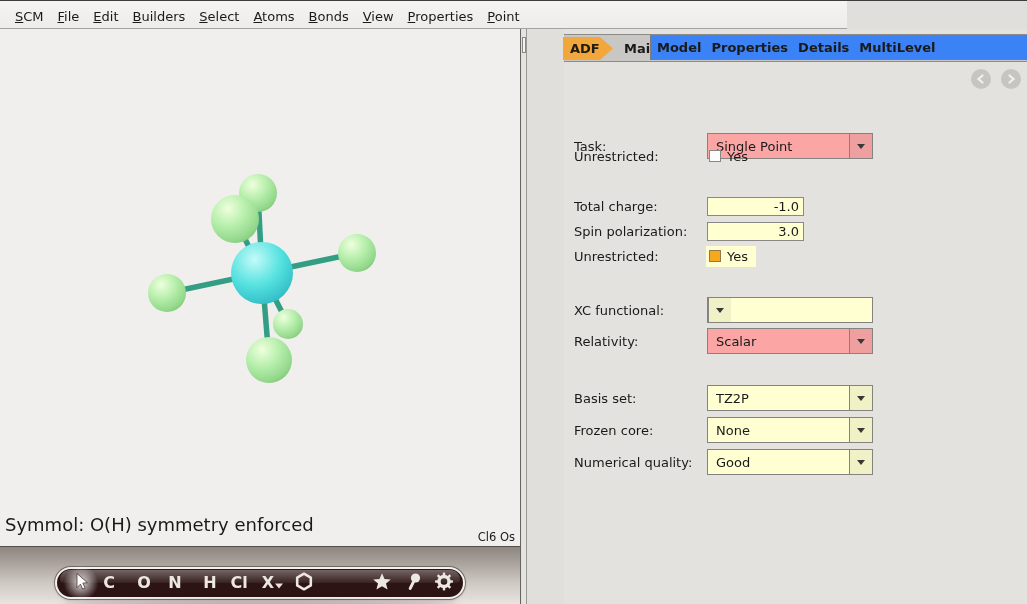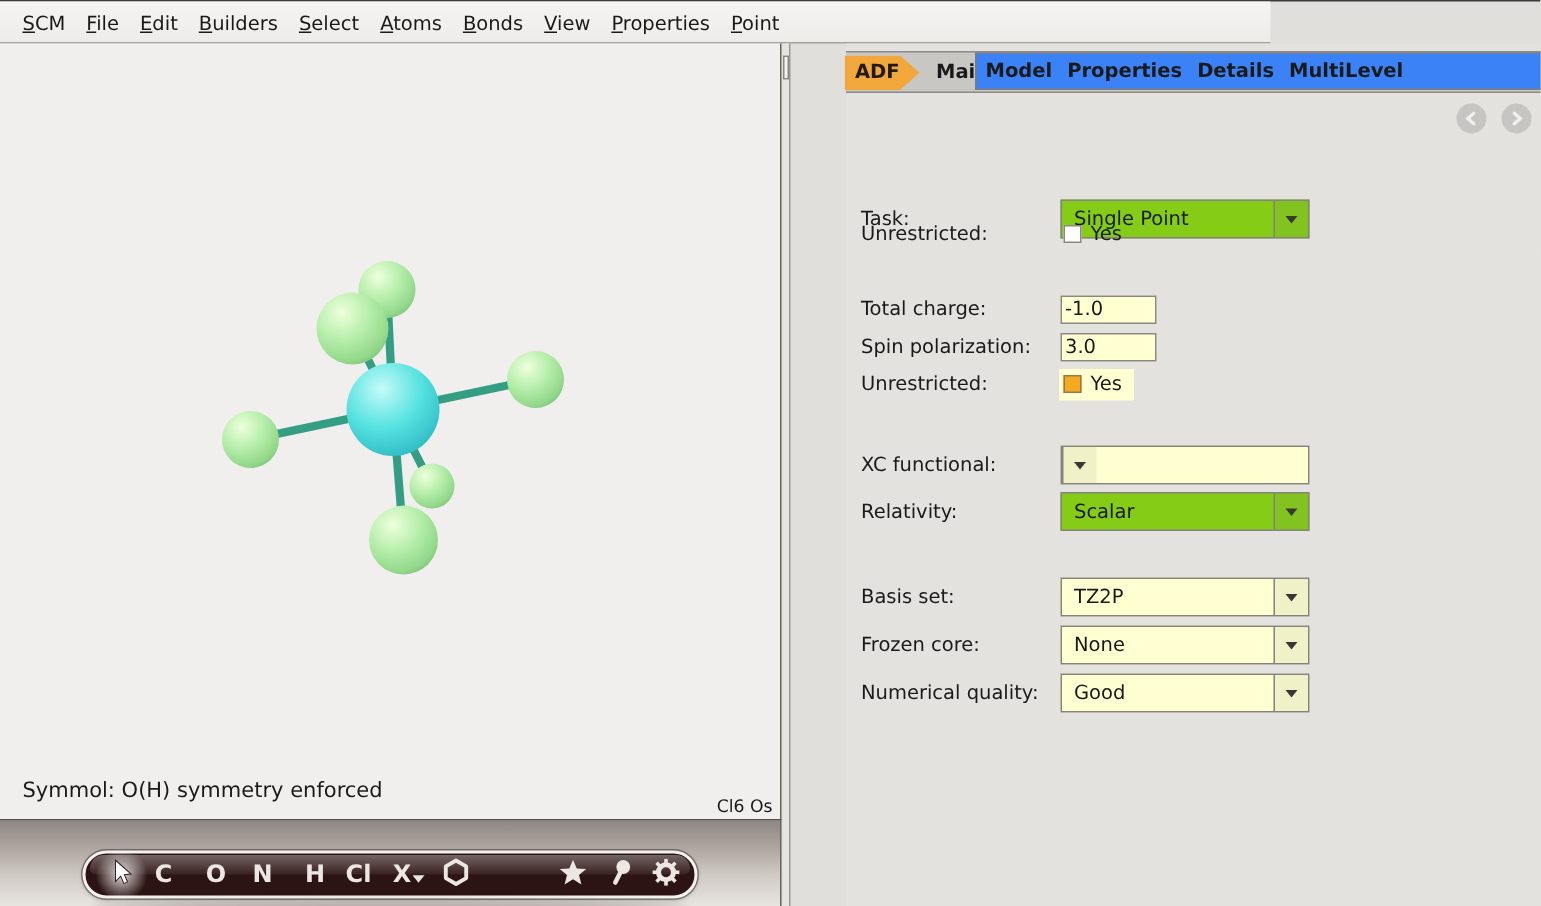--- a/index.html
+++ b/index.html
@@ -23,21 +23,21 @@
     display:inline-block; padding:4px 7px; cursor:default; white-space:nowrap;
   }
   .menu-item::first-letter { text-decoration:underline; }
 
   
   .viewer {
     position:absolute; left:0; top:28px; width:521px; height:517px;
     background:#f0efed; border-right:1px solid #66645f;
   }
   .viewer svg.mol { position:absolute; left:0; top:0; }
-  .status-left { position:absolute; left:15px; bottom:11px; font-size:14px; }
+  .status-left { position:absolute; left:5px; bottom:11px; font-size:18px; }
   .status-right { position:absolute; right:5px; bottom:2px; font-size:11.5px; }
 
   
   .toolstrip {
     position:absolute; left:0; top:545px; width:521px; height:59px;
     background:linear-gradient(180deg,#8e8680 0%,#aca49e 30%,#cfc9c4 62%,#e9e5e1 100%);
     border-top:1px solid #55504c; border-right:1px solid #66645f;
   }
   .pill {
     position:absolute; left:55px; top:20px; width:410px; height:32px;
@@ -108,35 +108,35 @@
   .circle-btn.dark { background:#4b4947; }
   .circle-btn.disabled { background:#c7c5c2; cursor:default; }
   .help-q { color:#fff; font-weight:bold; font-size:13px; }
 
   
   .row { position:absolute; left:0; height:26px; display:flex; align-items:center; }
   .row .lbl { position:absolute; left:10px; white-space:nowrap; }
   .field { position:absolute; left:143px; }
   .dropdown {
     width:166px; height:26px; border:1px solid #85837f;
-    display:flex; align-items:stretch; cursor:pointer; background:#84cc16;
+    display:flex; align-items:stretch; cursor:pointer; background:#fca5a5;
   }
   .dropdown.hl { background:#ffffd2; }
   .dd-text { flex:1; display:flex; align-items:center; padding-left:8px; }
   .dd-btn {
     width:23px; border-left:1px solid #85837f; background:rgba(120,118,114,.10);
     display:flex; align-items:center; justify-content:center;
   }
   .dd-arrow {
     width:0; height:0; border-left:4px solid transparent; border-right:4px solid transparent;
     border-top:5px solid #3a3836;
   }
   .txt-input {
-    width:64px; height:19px; border:1px solid #8a8884; background:#ffffd2;
-    font-family:inherit; font-size:13px; padding:0 4px 0 2px; color:#1a1a1a;
+    width:97px; height:19px; border:1px solid #8a8884; background:#ffffd2;
+    font-family:inherit; font-size:13px; text-align:right; padding:0 4px 0 2px; color:#1a1a1a;
   }
   .chk { width:12px; height:12px; border:1px solid #8a8884; background:#fdfdfd; cursor:pointer; }
   .chk.on { background:#f6a81e; border-color:#97784a; }
   .chk-label { margin-left:6px; }
   .chk-chip { display:flex; align-items:center; background:#ffffd2; padding:3px 8px 3px 3px; }
   .more-btn { position:absolute; left:468px; }
 </style>
 </head>
 <body>
 

